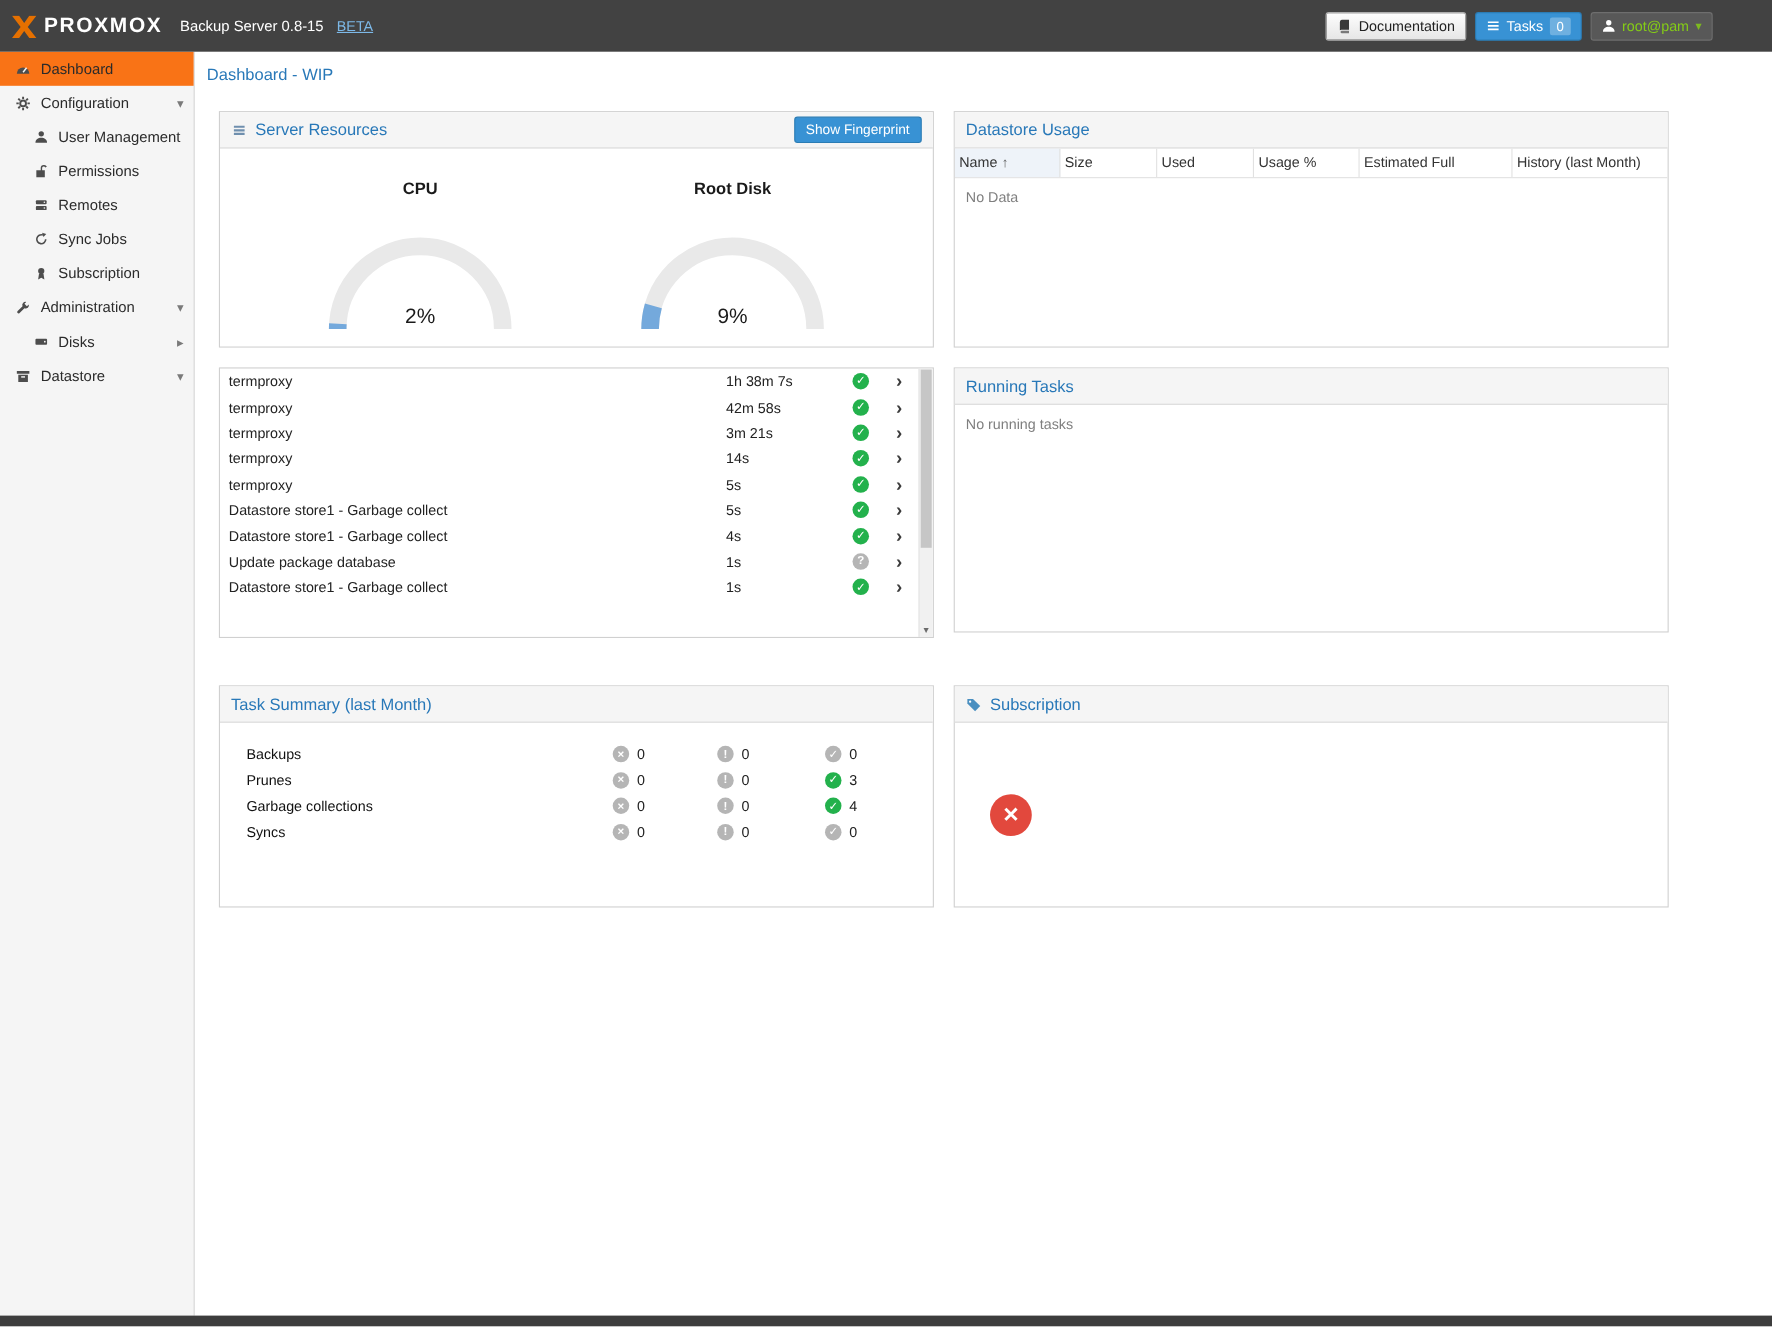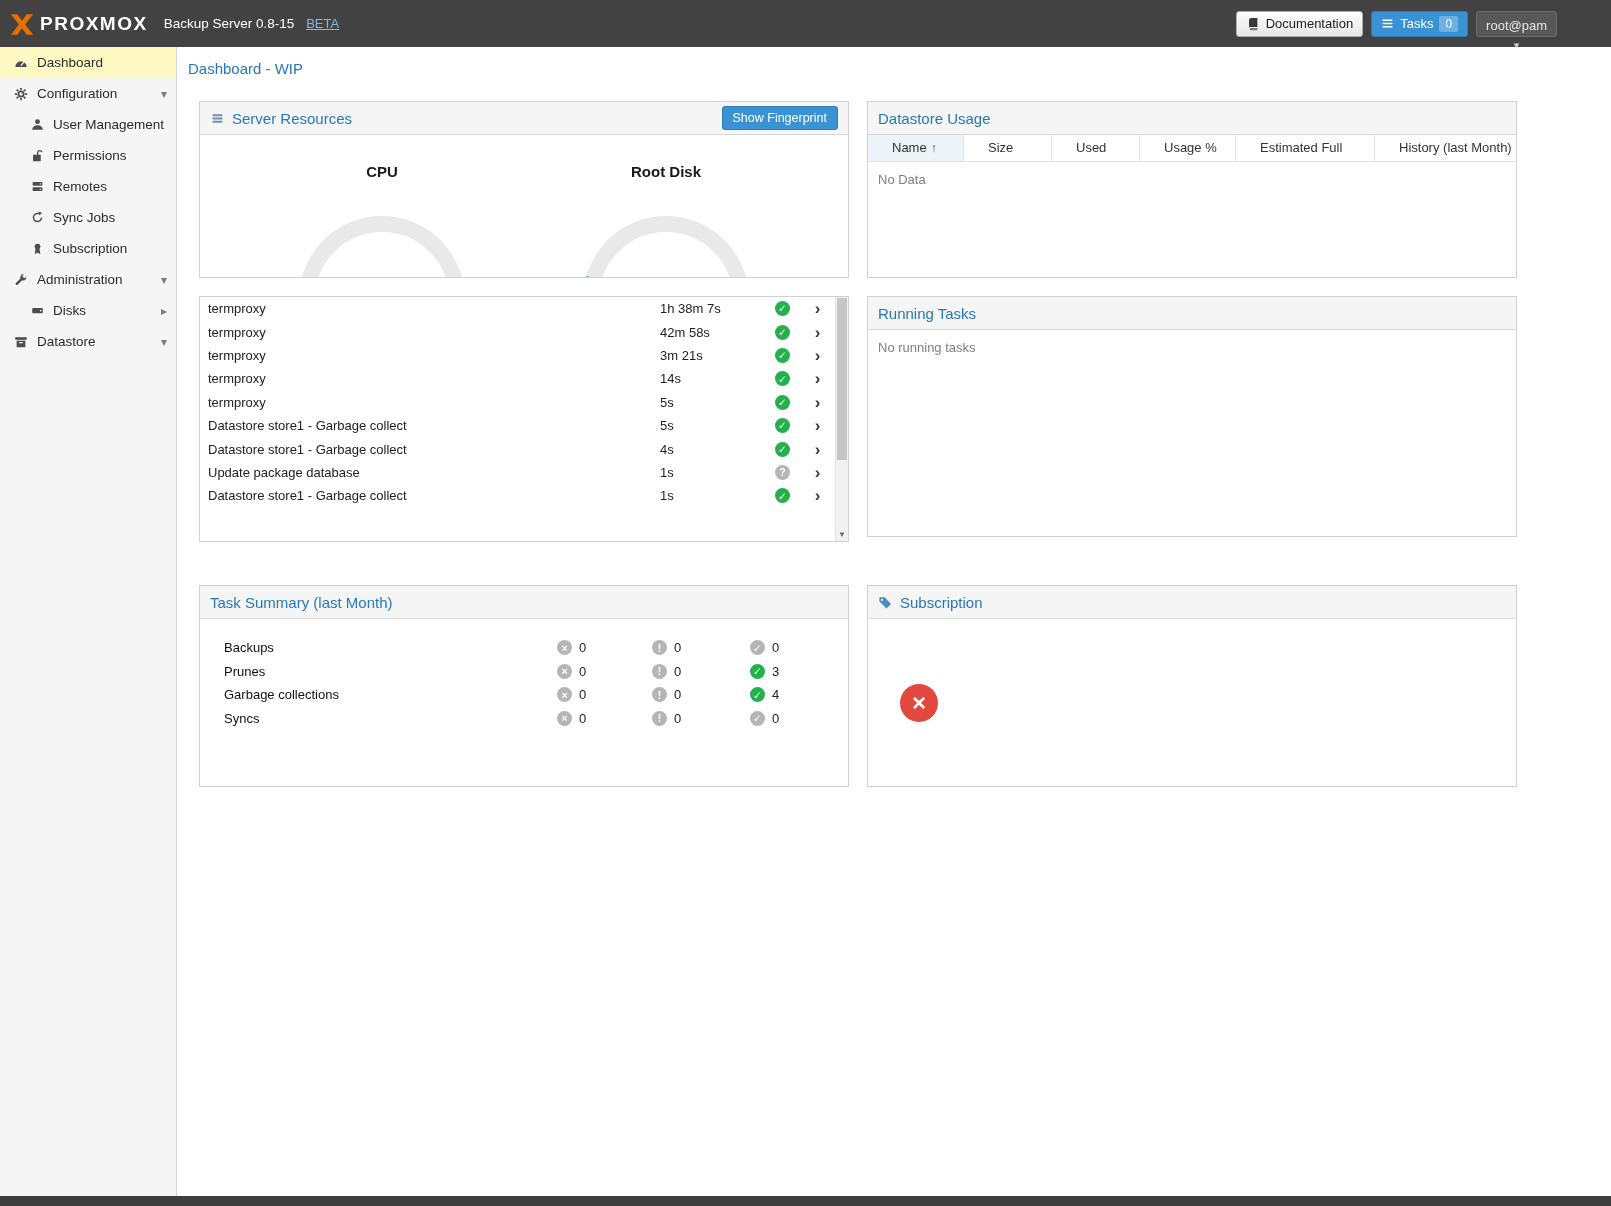--- a/index.html
+++ b/index.html
@@ -20,58 +20,58 @@
   .topbar{position:absolute;top:0;left:0;right:0;height:47px;background:#424242;display:flex;align-items:center;padding:0 54px 0 10px;gap:8px;z-index:5;}
   .brand{display:flex;align-items:flex-end;gap:6px;margin-right:6px;}
   .brand-text{color:#fff;font-weight:bold;font-size:19px;letter-spacing:1.5px;}
   .product{color:#fff;font-size:13.5px;margin-left:2px;}
   .beta{color:#7db9e8;font-size:13px;text-decoration:underline;margin-left:4px;cursor:pointer;}
   .topbar .spacer{flex:1;}
   .hbtn{height:26px;border-radius:3px;display:inline-flex;align-items:center;gap:6px;padding:0 9px;font-size:13px;cursor:pointer;white-space:nowrap;}
   .hbtn.doc{background:linear-gradient(#fdfdfd,#e6e6e6);border:1px solid #aeaeae;color:#222;}
   .hbtn.tasks{background:var(--accent);border:1px solid #2b7cb4;color:#fff;}
   .hbtn.tasks .count{background:rgba(255,255,255,.28);border-radius:2px;padding:0 6px;font-size:12px;line-height:16px;}
-  .hbtn.user{background:#585858;border:1px solid #6e6e6e;color:#e5e5e5;flex-direction:column;}
+  .hbtn.user{background:#585858;border:1px solid #6e6e6e;color:#84cc16;}
   .hbtn .caret{font-size:11px;opacity:.85;}
 
   
   .sidebar{position:absolute;top:47px;left:0;bottom:10px;width:177px;background:#f5f5f5;border-right:1px solid #d6d6d6;padding-top:0;}
   .nav-item{height:31px;display:flex;align-items:center;position:relative;cursor:pointer;color:#2b2b2b;font-size:13.5px;}
   .nav-item.level0{padding-left:11px;}
   .nav-item.level1{padding-left:27px;}
-  .nav-item.selected{background:#fef9c3;}
+  .nav-item.selected{background:#f97316;}
   .nav-icon{width:20px;display:inline-flex;justify-content:center;margin-right:6px;flex:0 0 auto;}
   .nav-icon svg{display:block;}
   .nav-caret{position:absolute;right:9px;color:#7a7a7a;font-size:12px;}
 
   
   .main{position:absolute;top:47px;left:178px;right:0;bottom:10px;background:#fff;overflow:hidden;}
   .page-title{color:var(--title-blue);font-size:15px;padding:13px 10px 9px 10px;}
   .grid{display:grid;grid-template-columns:650px 650px;column-gap:18px;row-gap:18px;margin:15px 0 0 21px;align-items:start;}
 
   .panel{border:1px solid #d0d0d0;background:#fff;display:flex;flex-direction:column;}
-  .h243{height:177px;} .h246{height:246px;} .h241{height:241px;} .h162{height:202px;margin-top:25px;}
+  .h243{height:215px;} .h246{height:246px;} .h241{height:241px;} .h162{height:202px;margin-top:25px;}
   .panel-hd{height:33px;flex:0 0 33px;background:#f5f5f5;border-bottom:1px solid #d9d9d9;display:flex;align-items:center;padding:0 10px;gap:7px;}
   .panel-title{color:var(--title-blue);font-size:15px;}
   .panel-bd{flex:1;position:relative;overflow:hidden;}
 
   .btn-blue{margin-left:auto;background:var(--accent);border:1px solid #2b7cb4;color:#fff;font-size:12.5px;border-radius:3px;padding:4px 10px;cursor:pointer;font-family:inherit;}
 
   
   .gauges{display:flex;justify-content:space-evenly;padding-top:28px;}
   .gauge{width:204px;text-align:center;}
   .gauge-label{font-size:15px;font-weight:700;color:#1a1a1a;margin-bottom:24px;}
   .gauge-svg path{fill:none;stroke-linecap:butt;}
   .gauge-track{stroke:var(--gauge-track);stroke-width:16;}
   .gauge-fill{stroke:var(--gauge-fill);stroke-width:16;}
   .gauge-text{font-size:19px;fill:#1a1a1a;}
 
   
   .dgrid-hd{display:grid;grid-template-columns:96px 88px 88px 96px 139px 1fr;height:27px;border-bottom:1px solid #e2e2e2;font-size:13px;color:#333;}
-  .dgrid-hd .cell{border-right:1px solid #e1e1e1;padding:0 24px;line-height:26px;white-space:nowrap;overflow:hidden;cursor:pointer;}
+  .dgrid-hd .cell{border-right:1px solid #e1e1e1;padding:0 4px;line-height:26px;white-space:nowrap;overflow:hidden;cursor:pointer;}
   .dgrid-hd .cell:last-child{border-right:none;}
   .dgrid-hd .sorted{background:#eef3f9;}
   .sort-arrow{margin-left:4px;color:#555;font-size:12px;}
   .empty-text{color:#7f7f7f;padding:10px;}
 
   
   .task-list{position:absolute;top:0;left:0;right:13px;bottom:0;}
   .task-row{display:grid;grid-template-columns:460px 105px 35px 35px;height:23.4px;align-items:center;cursor:pointer;}
   .t-name{padding-left:8px;white-space:nowrap;overflow:hidden;}
   .t-dur{white-space:nowrap;}

